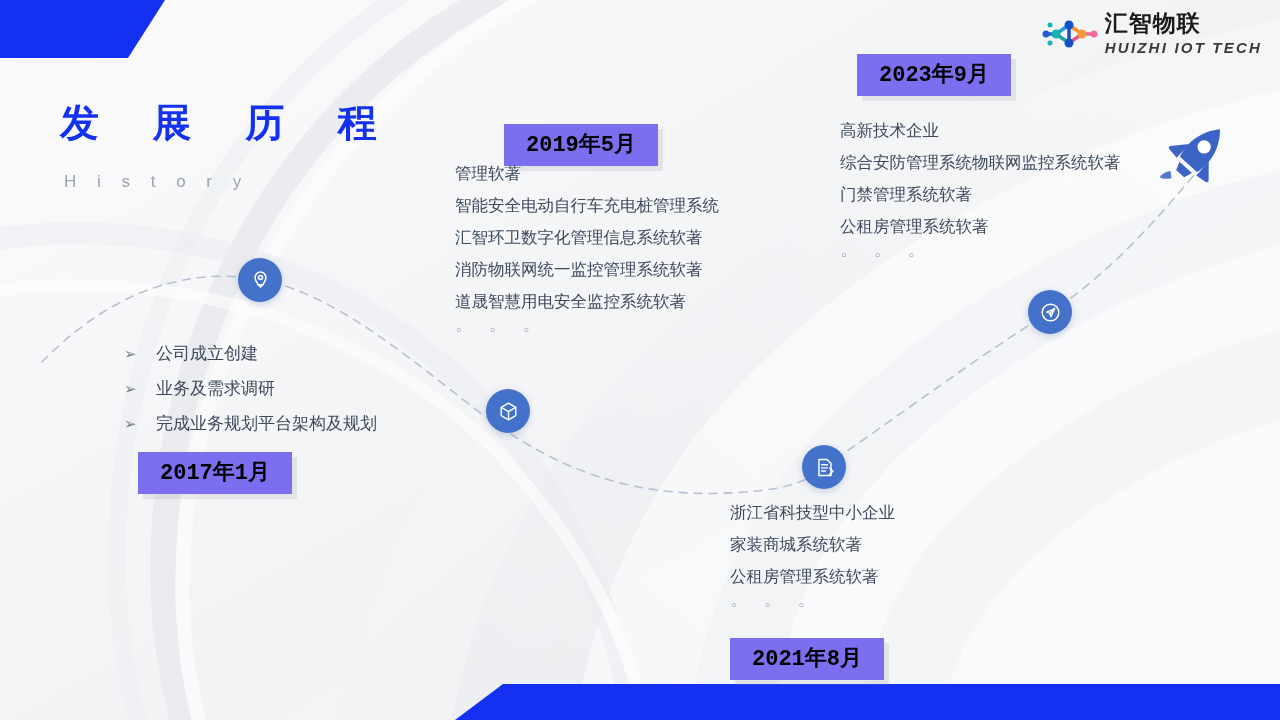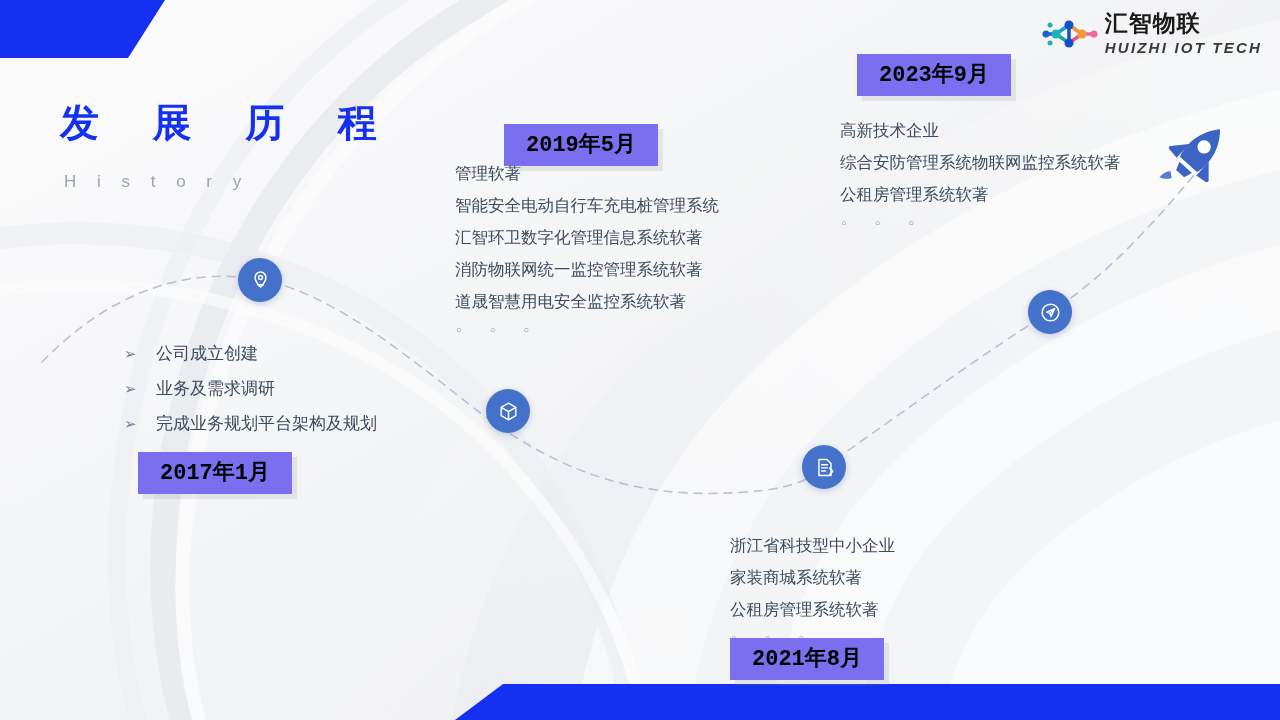--- a/index.html
+++ b/index.html
@@ -206,34 +206,35 @@
   <div class="node" style="left:802px;top:445px;">
     <svg width="23" height="23" viewBox="0 0 24 24" fill="none" stroke="#ffffff" stroke-width="1.5" stroke-linejoin="round" stroke-linecap="round">
       <path d="M6.2 3.6h8.3l4.3 4.3v12.5H6.2z"></path>
       <line x1="9" y1="9.2" x2="15" y2="9.2"></line>
       <line x1="9" y1="12.4" x2="15" y2="12.4"></line>
       <line x1="9" y1="15.6" x2="13" y2="15.6"></line>
       <path d="M17.4 12.6l3.3 3.3-4 4.1"></path>
     </svg>
   </div>
 
-  <div class="lines" style="left:730px;top:502px;margin-top:33px;">
+  <div class="lines" style="left:730px;top:502px;">
     <div class="ln">浙江省科技型中小企业</div>
     <div class="ln">家装商城系统软著</div>
     <div class="ln">公租房管理系统软著</div>
     <div class="dots">◦ ◦ ◦</div>
   </div>
 
   <div class="badge" style="left:730px;top:638px;">2021年8月</div>
 
   <div class="badge" style="left:857px;top:54px;">2023年9月</div>
 
   <div class="lines" style="left:840px;top:120px;">
     <div class="ln">高新技术企业</div>
     <div class="ln">综合安防管理系统物联网监控系统软著</div>
+    <div class="ln">门禁管理系统软著</div>
     <div class="ln">公租房管理系统软著</div>
     <div class="dots">◦ ◦ ◦</div>
   </div>
 
   <div class="node" style="left:1028px;top:290px;">
     <svg width="25" height="25" viewBox="0 0 24 24" fill="none" stroke="#ffffff" stroke-width="1.4" stroke-linejoin="round" stroke-linecap="round">
       <circle cx="12" cy="12" r="8"></circle>
       <path d="M16 8.2L8.4 11.6l3.1 1.1 1 3.1z"></path>
       <line x1="11.5" y1="12.7" x2="16" y2="8.2"></line>
     </svg>

